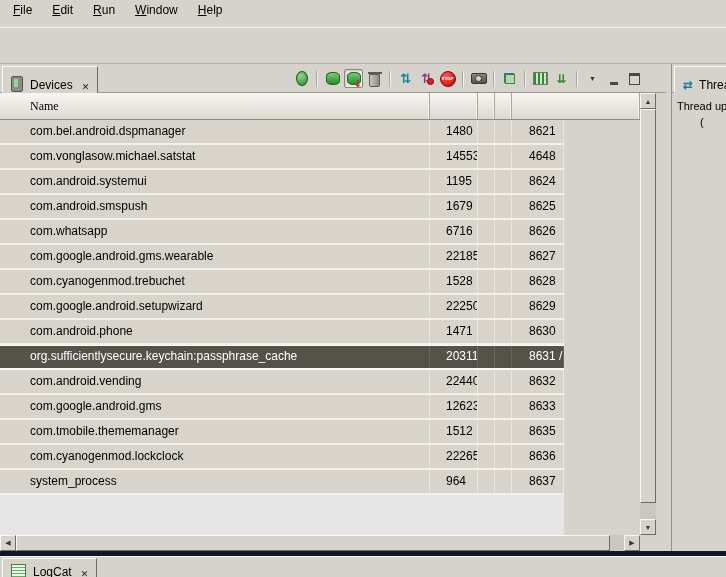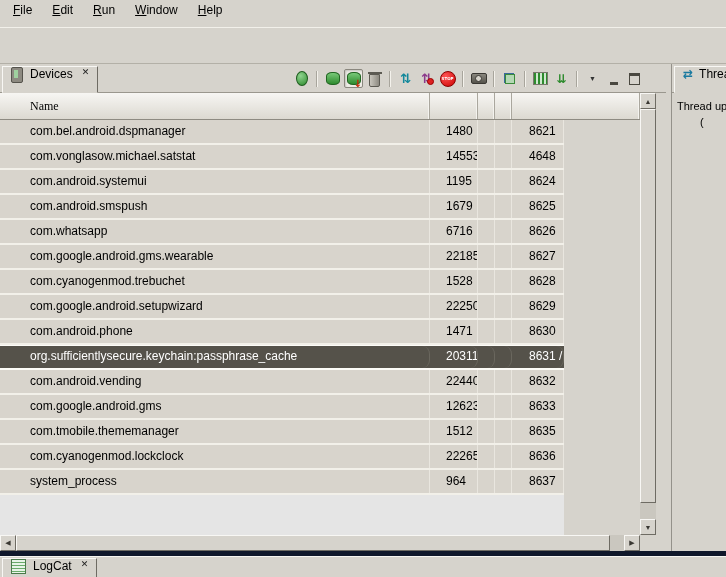--- a/index.html
+++ b/index.html
@@ -18,21 +18,21 @@
 
   
   .left-panel{position:absolute;left:0;top:64px;width:666px;height:487px;}
   .right-panel{position:absolute;left:671px;top:64px;width:55px;height:487px;box-sizing:border-box;
                border-left:1px solid #94918a;overflow:hidden;}
   .bottom-strip{position:absolute;left:0;top:551px;width:726px;height:14px;box-sizing:border-box;
                 border-top:5px solid #0f172a;box-shadow:inset 0 1px 0 #f6f5f0;}
 
   .tabstrip{position:absolute;left:0;top:0;width:100%;height:29px;box-sizing:border-box;
             border-bottom:1px solid #9a978e;}
-  .tab{position:absolute;left:2px;top:2px;height:27px;display:flex;align-items:flex-start;
+  .tab{position:absolute;left:2px;top:2px;height:27px;display:flex;align-items:flex-end;
        padding:0 8px;background:#d6d3cc;border:1px solid;white-space:nowrap;
        border-color:#f8f7f4 #6e6b63 #d6d3cc #f8f7f4;box-sizing:border-box;}
   .tab-label{margin:0 2px;}
   .tab-close{margin-left:7px;font-size:9px;font-weight:bold;color:#222;cursor:default;}
 
   
   .devices-tab-icon{display:inline-block;position:relative;width:10px;height:14px;background:#8d8a81;
                     border:1px solid #55534c;border-radius:2px;margin-right:5px;}
   .devices-tab-icon::after{content:"";position:absolute;left:2px;top:2px;width:4px;height:8px;background:#9fd09f;}
   .threads-tab-icon{display:inline-block;margin-right:4px;color:#1a7aa0;font:bold 12px "DejaVu Sans",sans-serif;}
@@ -94,21 +94,21 @@
 
   .rows-bg{position:absolute;top:27px;left:0;width:564px;bottom:16px;background:#e5e5e5;overflow:hidden;}
   .row{display:flex;height:25px;box-sizing:border-box;background:#d8d4cc;
        border-bottom:2px solid #f2f0e9;line-height:22px;}
   .row .cell{border-right:1px solid #e9e6df;}
   .c-name.cell{padding-left:30px;}
   .c-pid.cell{padding-left:16px;}
   .c-port.cell{padding-left:8px;margin-left:9px;}
   .row.selected{background:#55524a;color:#fff;border-top:1px solid #fdfcf8;
                 border-bottom:2px solid #fdfcf8;line-height:20px;}
-  .row.selected .cell{border-right-color:#6a675e;border-radius:8px;}
+  .row.selected .cell{border-right-color:#6a675e;}
 
   
   .vscroll{position:absolute;left:640px;top:0;width:16px;height:442px;background:#cac7bf;}
   .hscroll{position:absolute;left:0;top:442px;width:640px;height:16px;background:#cac7bf;}
   .scroll-corner{position:absolute;left:640px;top:442px;width:16px;height:16px;background:#d6d3cc;}
   .sbtn,.sthumb{position:absolute;background:#d6d3cc;border:1px solid;box-sizing:border-box;
        border-color:#f8f7f4 #6e6b63 #6e6b63 #f8f7f4;display:flex;align-items:center;
        justify-content:center;font-size:7px;color:#3a3833;}
   .v-up{left:0;top:0;width:16px;height:16px;}
   .v-thumb{left:0;top:16px;width:16px;height:394px;}

